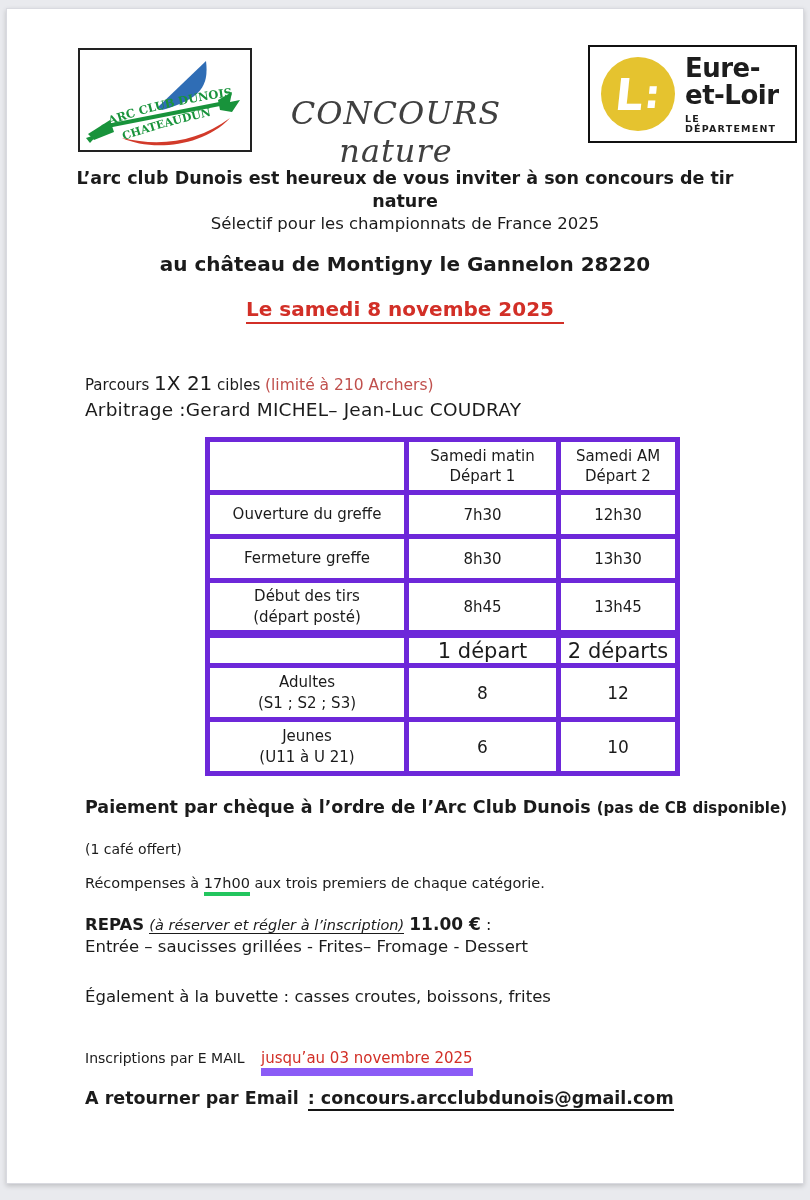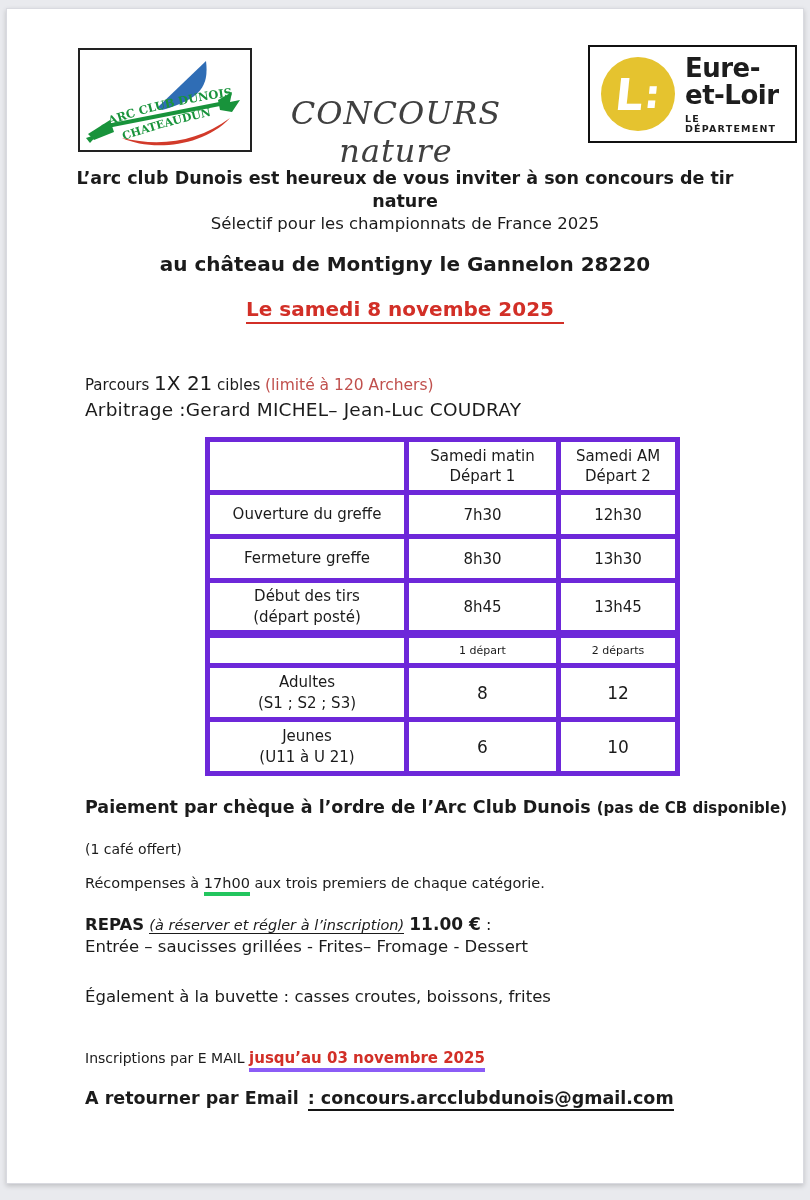--- a/index.html
+++ b/index.html
@@ -43,41 +43,41 @@
   
   table.doc { border-collapse:collapse; table-layout:fixed; }
   table.doc td { border:5px solid #6d28d9; text-align:center; vertical-align:middle;
                  font-size:15px; padding:0 4px; color:#1b1b1b; }
   .t1 { left:205px; top:437px; }
   .t1 .c1 { width:186px; } .t1 .c2 { width:139px; } .t1 .c3 { width:106px; }
   .t1 .hrow td { height:48px; }
   .t1 .r1 td { height:39px; } .t1 .r2 td { height:39px; } .t1 .r3 td { height:47px; }
   .t2 { left:205px; top:633px; }
   .t2 .c1 { width:186px; } .t2 .c2 { width:139px; } .t2 .c3 { width:106px; }
-  .t2 .hrow td { height:25px; font-size:11px; }
+  .t2 .hrow td { height:25px; font-size:21px; }
   .t2 .r1 td, .t2 .r2 td { height:49px; }
   .t2 .num { font-size:17px; }
   .cell-line { display:block; line-height:1.35; }
   .cell-line:empty { display:none; }
 
   
   .paiement { left:85px; top:797px; font-size:17.5px; font-weight:bold; }
   .paiement .note { font-size:15px; }
   .cafe { left:85px; top:841px; font-size:14px; }
   .recompenses { left:85px; top:875px; font-size:14.5px; }
   .u-thin { border-bottom:4px solid #22c55e; padding-bottom:1px; }
   .repas { left:85px; top:914px; font-size:16px; }
   .repas .title { font-weight:bold; font-size:16.5px; }
   .repas .cond { font-style:italic; font-size:14.5px; border-bottom:1px solid #1b1b1b; }
   .repas .price { font-weight:bold; font-size:17px; }
   .menu { left:85px; top:937px; font-size:16.5px; }
   .buvette { left:85px; top:987px; font-size:16.5px; }
   .inscriptions { left:85px; top:1049px; font-size:14px; }
-  .inscriptions .deadline { color:#d22f27; font-weight:bold; font-size:15px;
-                            border-bottom:4px solid #8b5cf6; padding-bottom:1px; }
+  .inscriptions .deadline { color:#d22f27; font-weight:normal; font-size:15px;
+                            border-bottom:8px solid #8b5cf6; padding-bottom:1px;margin-left:12px; }
   .retour { left:85px; top:1088px; font-size:17.5px; font-weight:bold; }
   .retour .email { border-bottom:2px solid #141414; margin-left:9px; padding-bottom:1px; }
 </style>
 </head>
 <body>
 
 <div class="stage">
   <div class="sheet"></div>
 
   <div class="abs club-box">
@@ -126,21 +126,21 @@
     <span>L’arc club Dunois est heureux de vous inviter à son concours de tir</span><br>
     <span>nature</span>
   </div>
   <div class="abs center selectif">Sélectif pour les championnats de France 2025</div>
   <div class="abs center venue">au château de Montigny le Gannelon 28220</div>
   <div class="abs center date">
     <span class="u2-red">Le samedi 8 novembe 2025</span>
   </div>
 
   <div class="abs parcours">
-    <span>Parcours </span><span class="big">1X 21</span><span> cibles </span><span class="limit">(limité à 120 Archers)</span>
+    <span>Parcours </span><span class="big">1X 21</span><span> cibles </span><span class="limit">(limité à 210 Archers)</span>
   </div>
   <div class="abs arbitrage">Arbitrage :Gerard MICHEL– Jean-Luc COUDRAY</div>
 
   <table class="abs doc t1">
     <tbody>
         <tr class="hrow">
       <td class="c1"></td>
       <td class="c2">
         <span class="cell-line">Samedi matin</span>
         <span class="cell-line">Départ 1</span>

